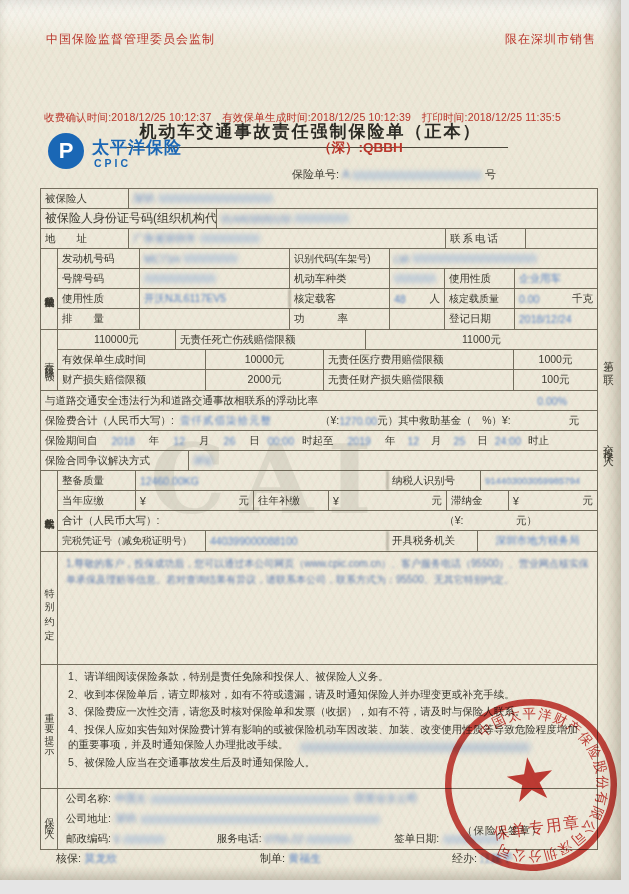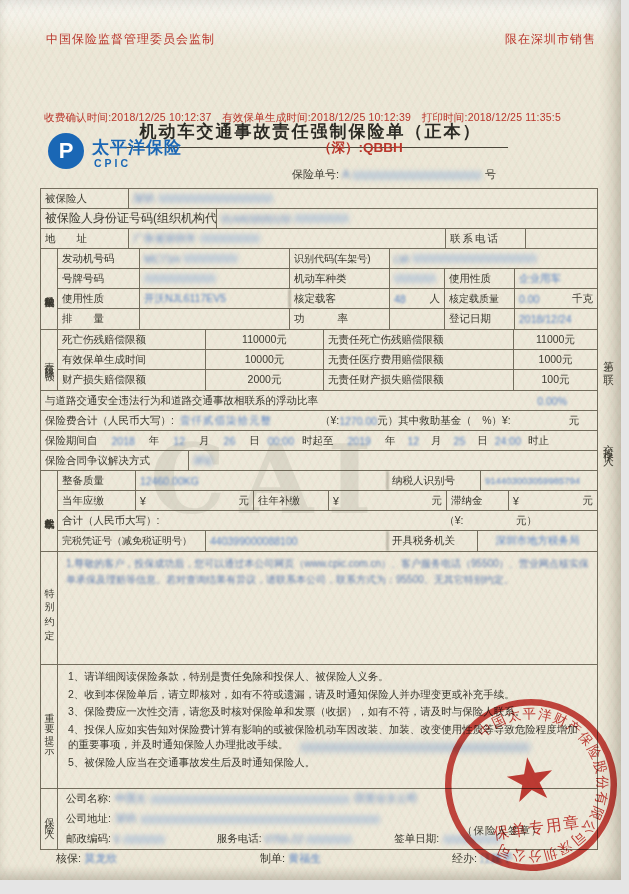--- a/index.html
+++ b/index.html
@@ -168,21 +168,20 @@
             <div class="c bdr lbl" style="width:70px">登记日期</div>
             <div class="c val b1" style="flex:1">2018/12/24</div>
           </div>
         </div>
       </div>
 
       <div class="grp">
         <div class="vstrip" style="letter-spacing:3px">责任限额</div>
         <div class="rows">
           <div class="trow">
-            <div class="c bdr lbl" style="width:148px">死亡伤残赔偿限额</div>
             <div class="c bdr" style="width:118px;justify-content:center">110000元</div>
             <div class="c bdr lbl" style="width:190px">无责任死亡伤残赔偿限额</div>
             <div class="c" style="flex:1;justify-content:center">11000元</div>
           </div>
           <div class="trow">
             <div class="c bdr lbl" style="width:148px">有效保单生成时间</div>
             <div class="c bdr" style="width:118px;justify-content:center">10000元</div>
             <div class="c bdr lbl" style="width:190px">无责任医疗费用赔偿限额</div>
             <div class="c" style="flex:1;justify-content:center">1000元</div>
           </div>

